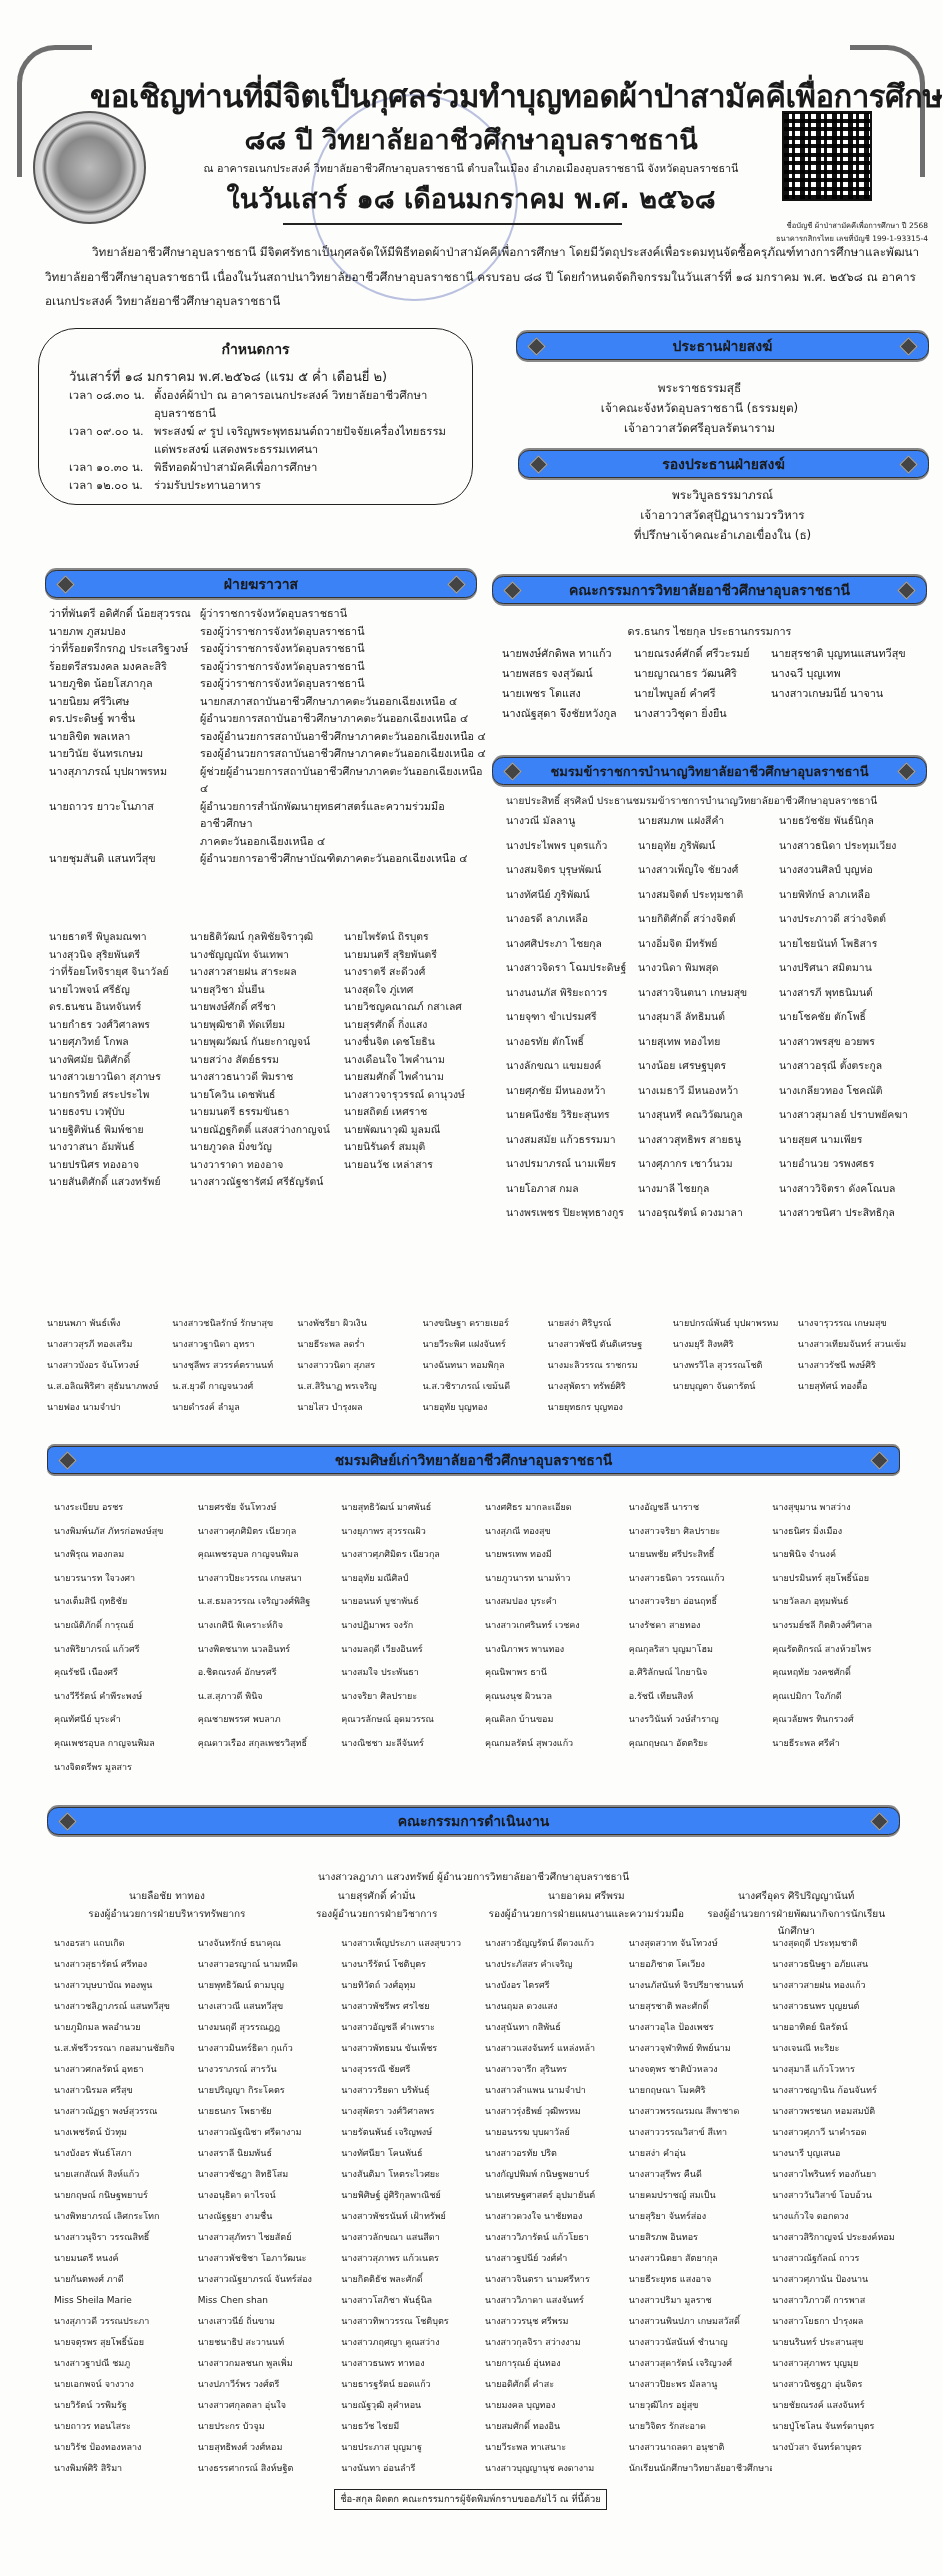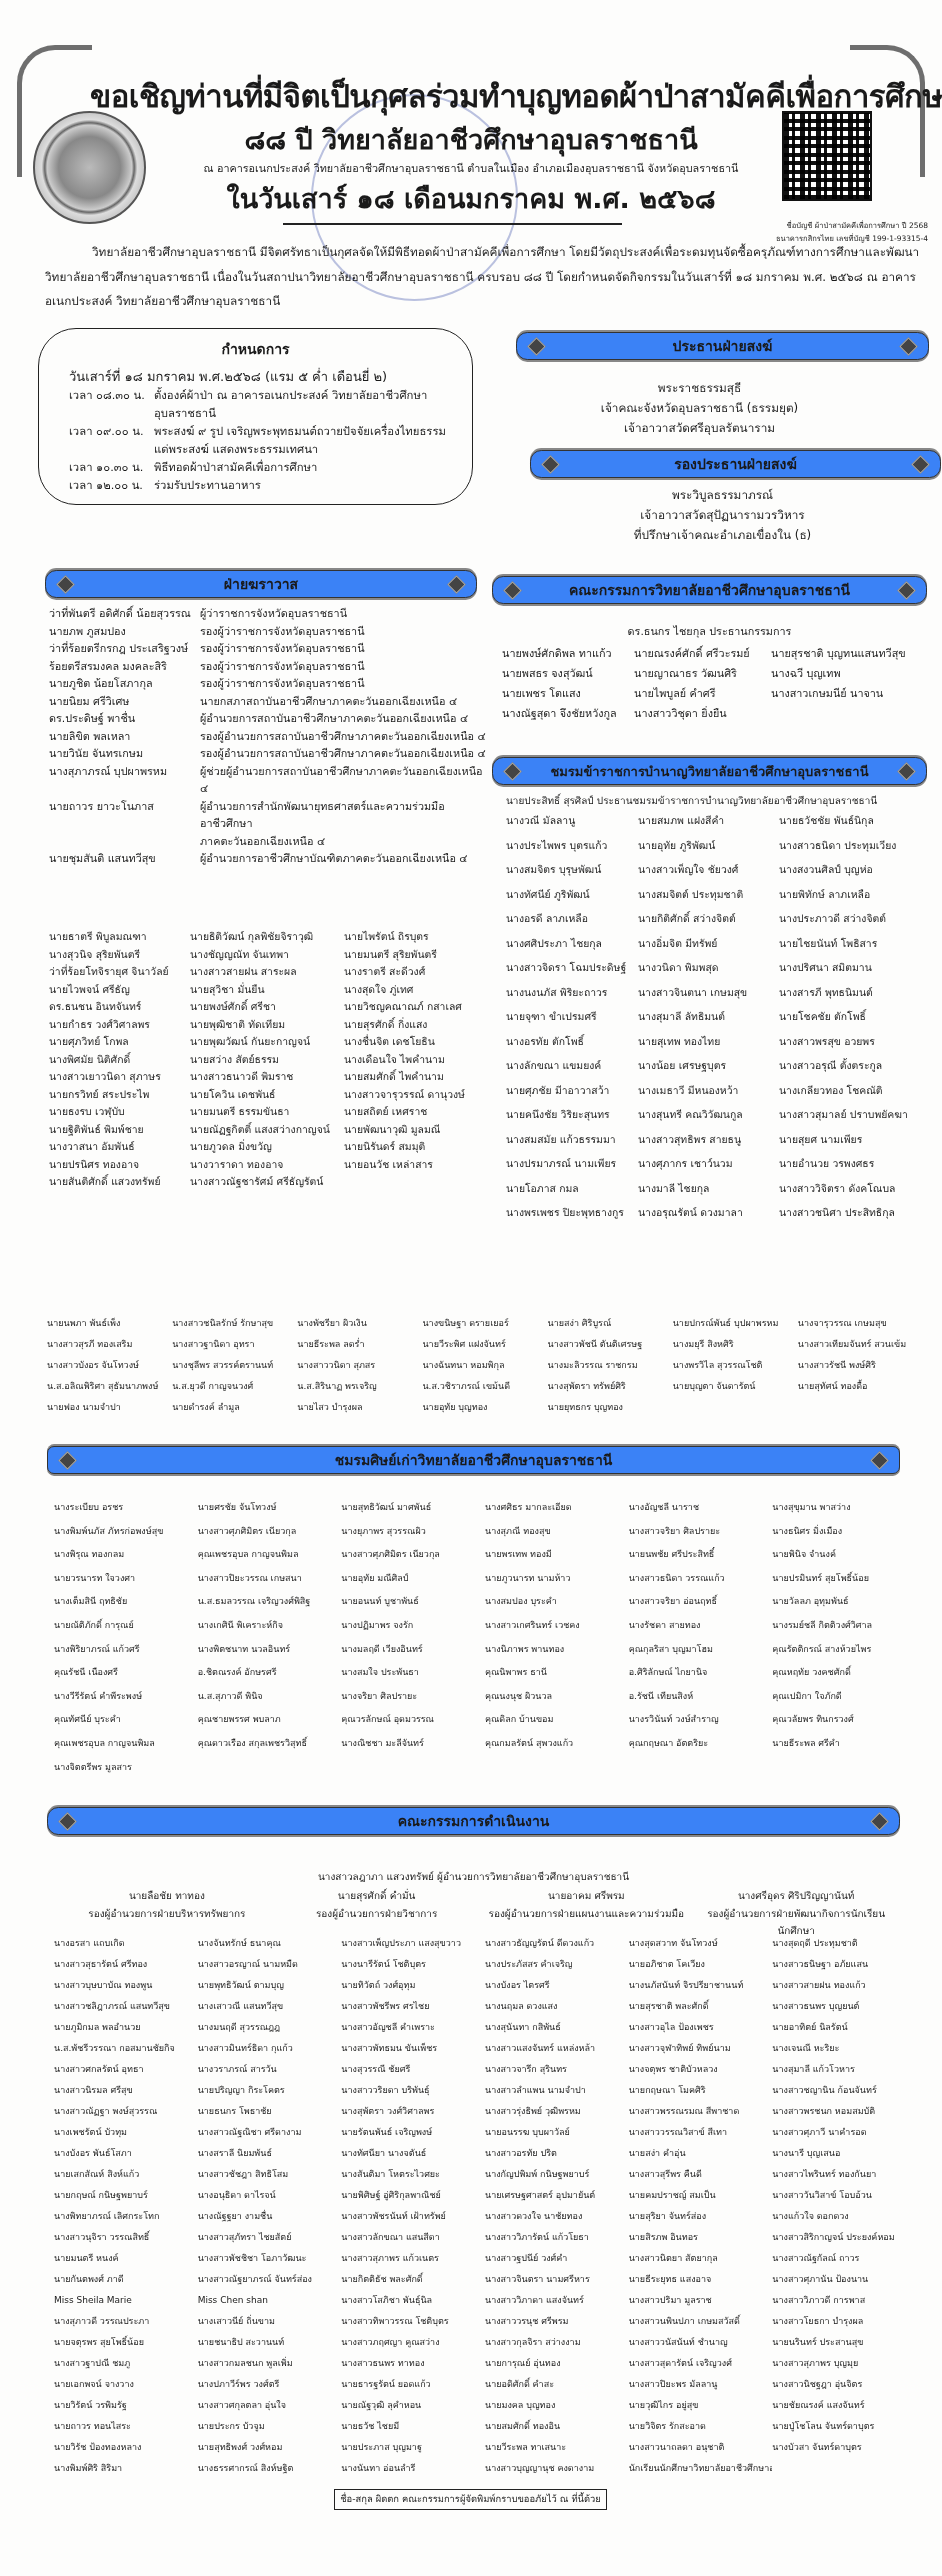--- a/index.html
+++ b/index.html
@@ -90,21 +90,21 @@
   <span class="orn l"></span>
   <span>ประธานฝ่ายสงฆ์</span>
   <span class="orn r"></span>
 </div>
 <div class="centered" id="mp-lines" style="left:493px;top:366px;width:413px;margin-top:12px;">
     <div>พระราชธรรมสุธี</div>
     <div>เจ้าคณะจังหวัดอุบลราชธานี (ธรรมยุต)</div>
     <div>เจ้าอาวาสวัดศรีอุบลรัตนาราม</div>
   </div>
 
-<div class="banner" style="left:518px;top:450px;width:411px;margin-left:12px;">
+<div class="banner" style="left:518px;top:450px;width:411px;">
   <span class="orn l"></span>
   <span>รองประธานฝ่ายสงฆ์</span>
   <span class="orn r"></span>
 </div>
 <div class="centered" id="mv-lines" style="left:516px;top:485px;width:413px;">
     <div>พระวิบูลธรรมาภรณ์</div>
     <div>เจ้าอาวาสวัดสุปัฏนารามวรวิหาร</div>
     <div>ที่ปรึกษาเจ้าคณะอำเภอเขื่องใน (ธ)</div>
   </div>
 
@@ -269,21 +269,21 @@
     <span>นางสารภี พุทธนิมนต์</span>
     <span>นายจุฑา ขำเปรมศรี</span>
     <span>นางสุมาลี ลัทธิมนต์</span>
     <span>นายโชคชัย ตักโพธิ์</span>
     <span>นางอรทัย ตักโพธิ์</span>
     <span>นายสุเทพ ทองไทย</span>
     <span>นางสาวพรสุข อวยพร</span>
     <span>นางลักขณา แขมยงค์</span>
     <span>นางน้อย เศรษฐบุตร</span>
     <span>นางสาวอรุณี ตั้งตระกูล</span>
-    <span>นายศุภชัย มีาอาวาสว้า</span>
+    <span>นายศุภชัย มีหนองหว้า</span>
     <span>นางเมธาวี มีหนองหว้า</span>
     <span>นางเกลียวทอง โชคณัติ</span>
     <span>นายคนึงชัย วิริยะสุนทร</span>
     <span>นางสุนทรี คณวิวัฒนกูล</span>
     <span>นางสาวสุมาลย์ ปราบพยัคฆา</span>
     <span>นางสมสมัย แก้วธรรมมา</span>
     <span>นางสาวสุทธิพร สายธนู</span>
     <span>นายสุยศ นามเพียร</span>
     <span>นางปรมาภรณ์ นามเพียร</span>
     <span>นางศุภากร เชาว์นวม</span>
@@ -488,21 +488,21 @@
     <span>นางสาวพรรณรมณ สีพาชาด</span>
     <span>นางสาวพรชนก หอมสมบัติ</span>
     <span>นางเพชรัตน์ บัวทุม</span>
     <span>นางสาวณัฐณิชา ศรีดางาม</span>
     <span>นายรัตนพันธ์ เจริญพงษ์</span>
     <span>นายอนรรฆ บุบผาวัลย์</span>
     <span>นางสาววรรณวิสาข์ สีเทา</span>
     <span>นางสาวศุภาวี นาคำรอด</span>
     <span>นางบังอร พันธ์โสภา</span>
     <span>นางสราลี นิยมพันธ์</span>
-    <span>นางทัศนียา นางจตันธ์</span>
+    <span>นางทัศนียา โคนพันธ์</span>
     <span>นางสาวอรทัย ปริต</span>
     <span>นายสง่า คำอุ่น</span>
     <span>นางนารี บุญเสนอ</span>
     <span>นายเสกสัณห์ สิงห์แก้ว</span>
     <span>นางสาวชัชฎา สิทธิโสม</span>
     <span>นางสันติมา โหตระไวศยะ</span>
     <span>นางกัญปพิมพ์ กนิษฐพยาบร์</span>
     <span>นางสาวสุรีพร คืนดี</span>
     <span>นางสาวไพรินทร์ ทองกันยา</span>
     <span>นายกฤษณ์ กนิษฐพยาบร์</span>

